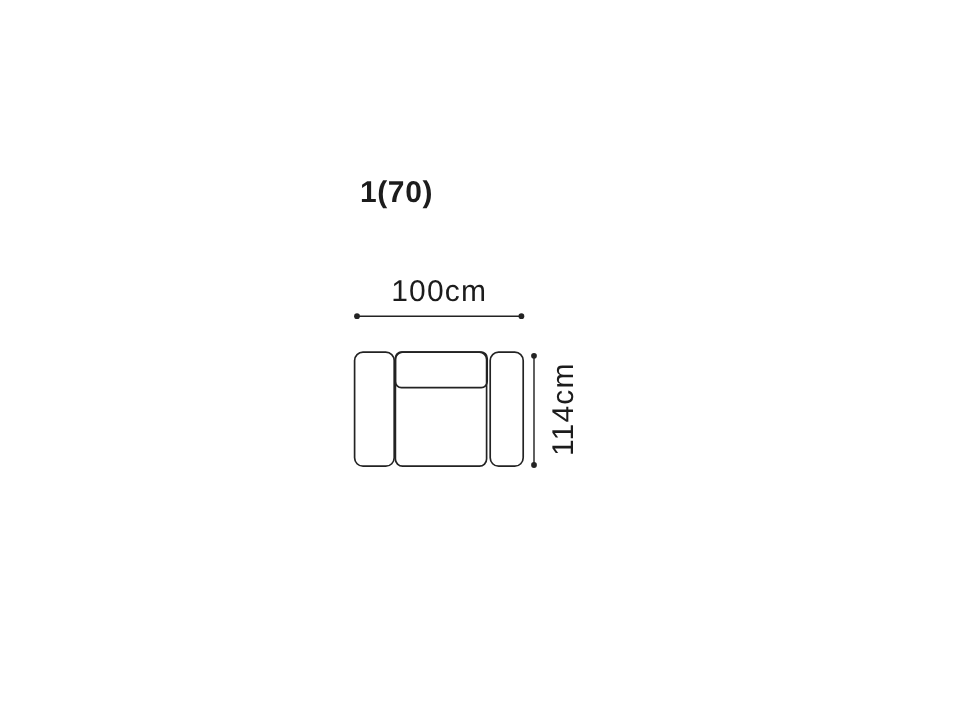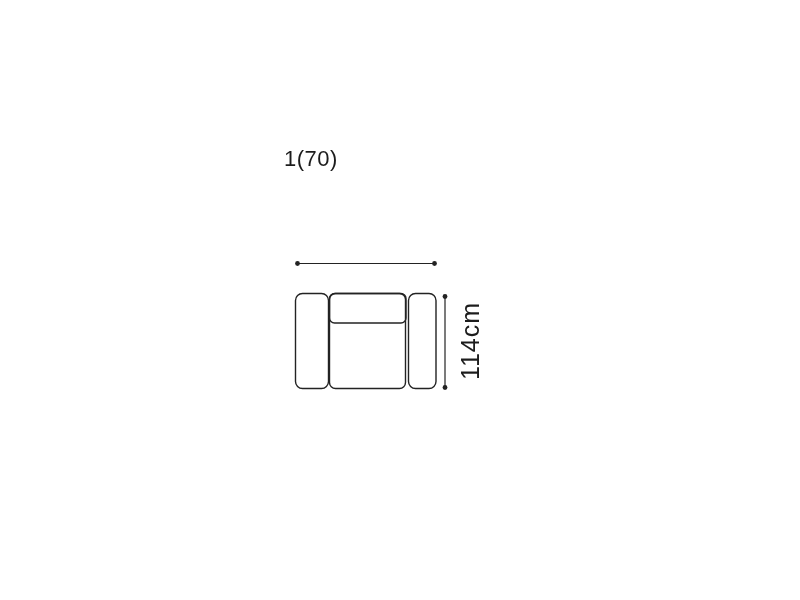--- a/index.html
+++ b/index.html
@@ -11,24 +11,24 @@
     position: relative;
     width: 800px;
     height: 600px;
     background: var(--background, #ffffff);
     overflow: hidden;
     font-family: "Liberation Sans", "DejaVu Sans", sans-serif;
     color: var(--text, #1c1c1c);
   }
   .variant-title {
     position: absolute;
-    left: 284px;
+    left: 300px;
     top: 146px;
-    font-size: 22px;
-    font-weight: 400;
+    font-size: 25px;
+    font-weight: 700;
     letter-spacing: 0.5px;
     color: var(--text, #1c1c1c);
     white-space: nowrap;
   }
   .width-label {
     position: absolute;
     left: 297px;
     top: 229px;
     width: 138px;
     text-align: center;
@@ -74,20 +74,21 @@
     stroke: none;
   }
 </style>
 </head>
 <body>
 
 <div class="screen">
 
   <div class="variant-title">1(70)</div>
 
+  <div class="width-label">100cm</div>
 
   <svg class="diagram" width="800" height="600" viewBox="0 0 800 600">
 
     <g>
       <line class="dim-line" x1="298" y1="263.5" x2="434" y2="263.5"></line>
       <circle class="dim-dot" cx="297.5" cy="263.5" r="2.4"></circle>
       <circle class="dim-dot" cx="434.5" cy="263.5" r="2.4"></circle>
     </g>
 
     <g>

